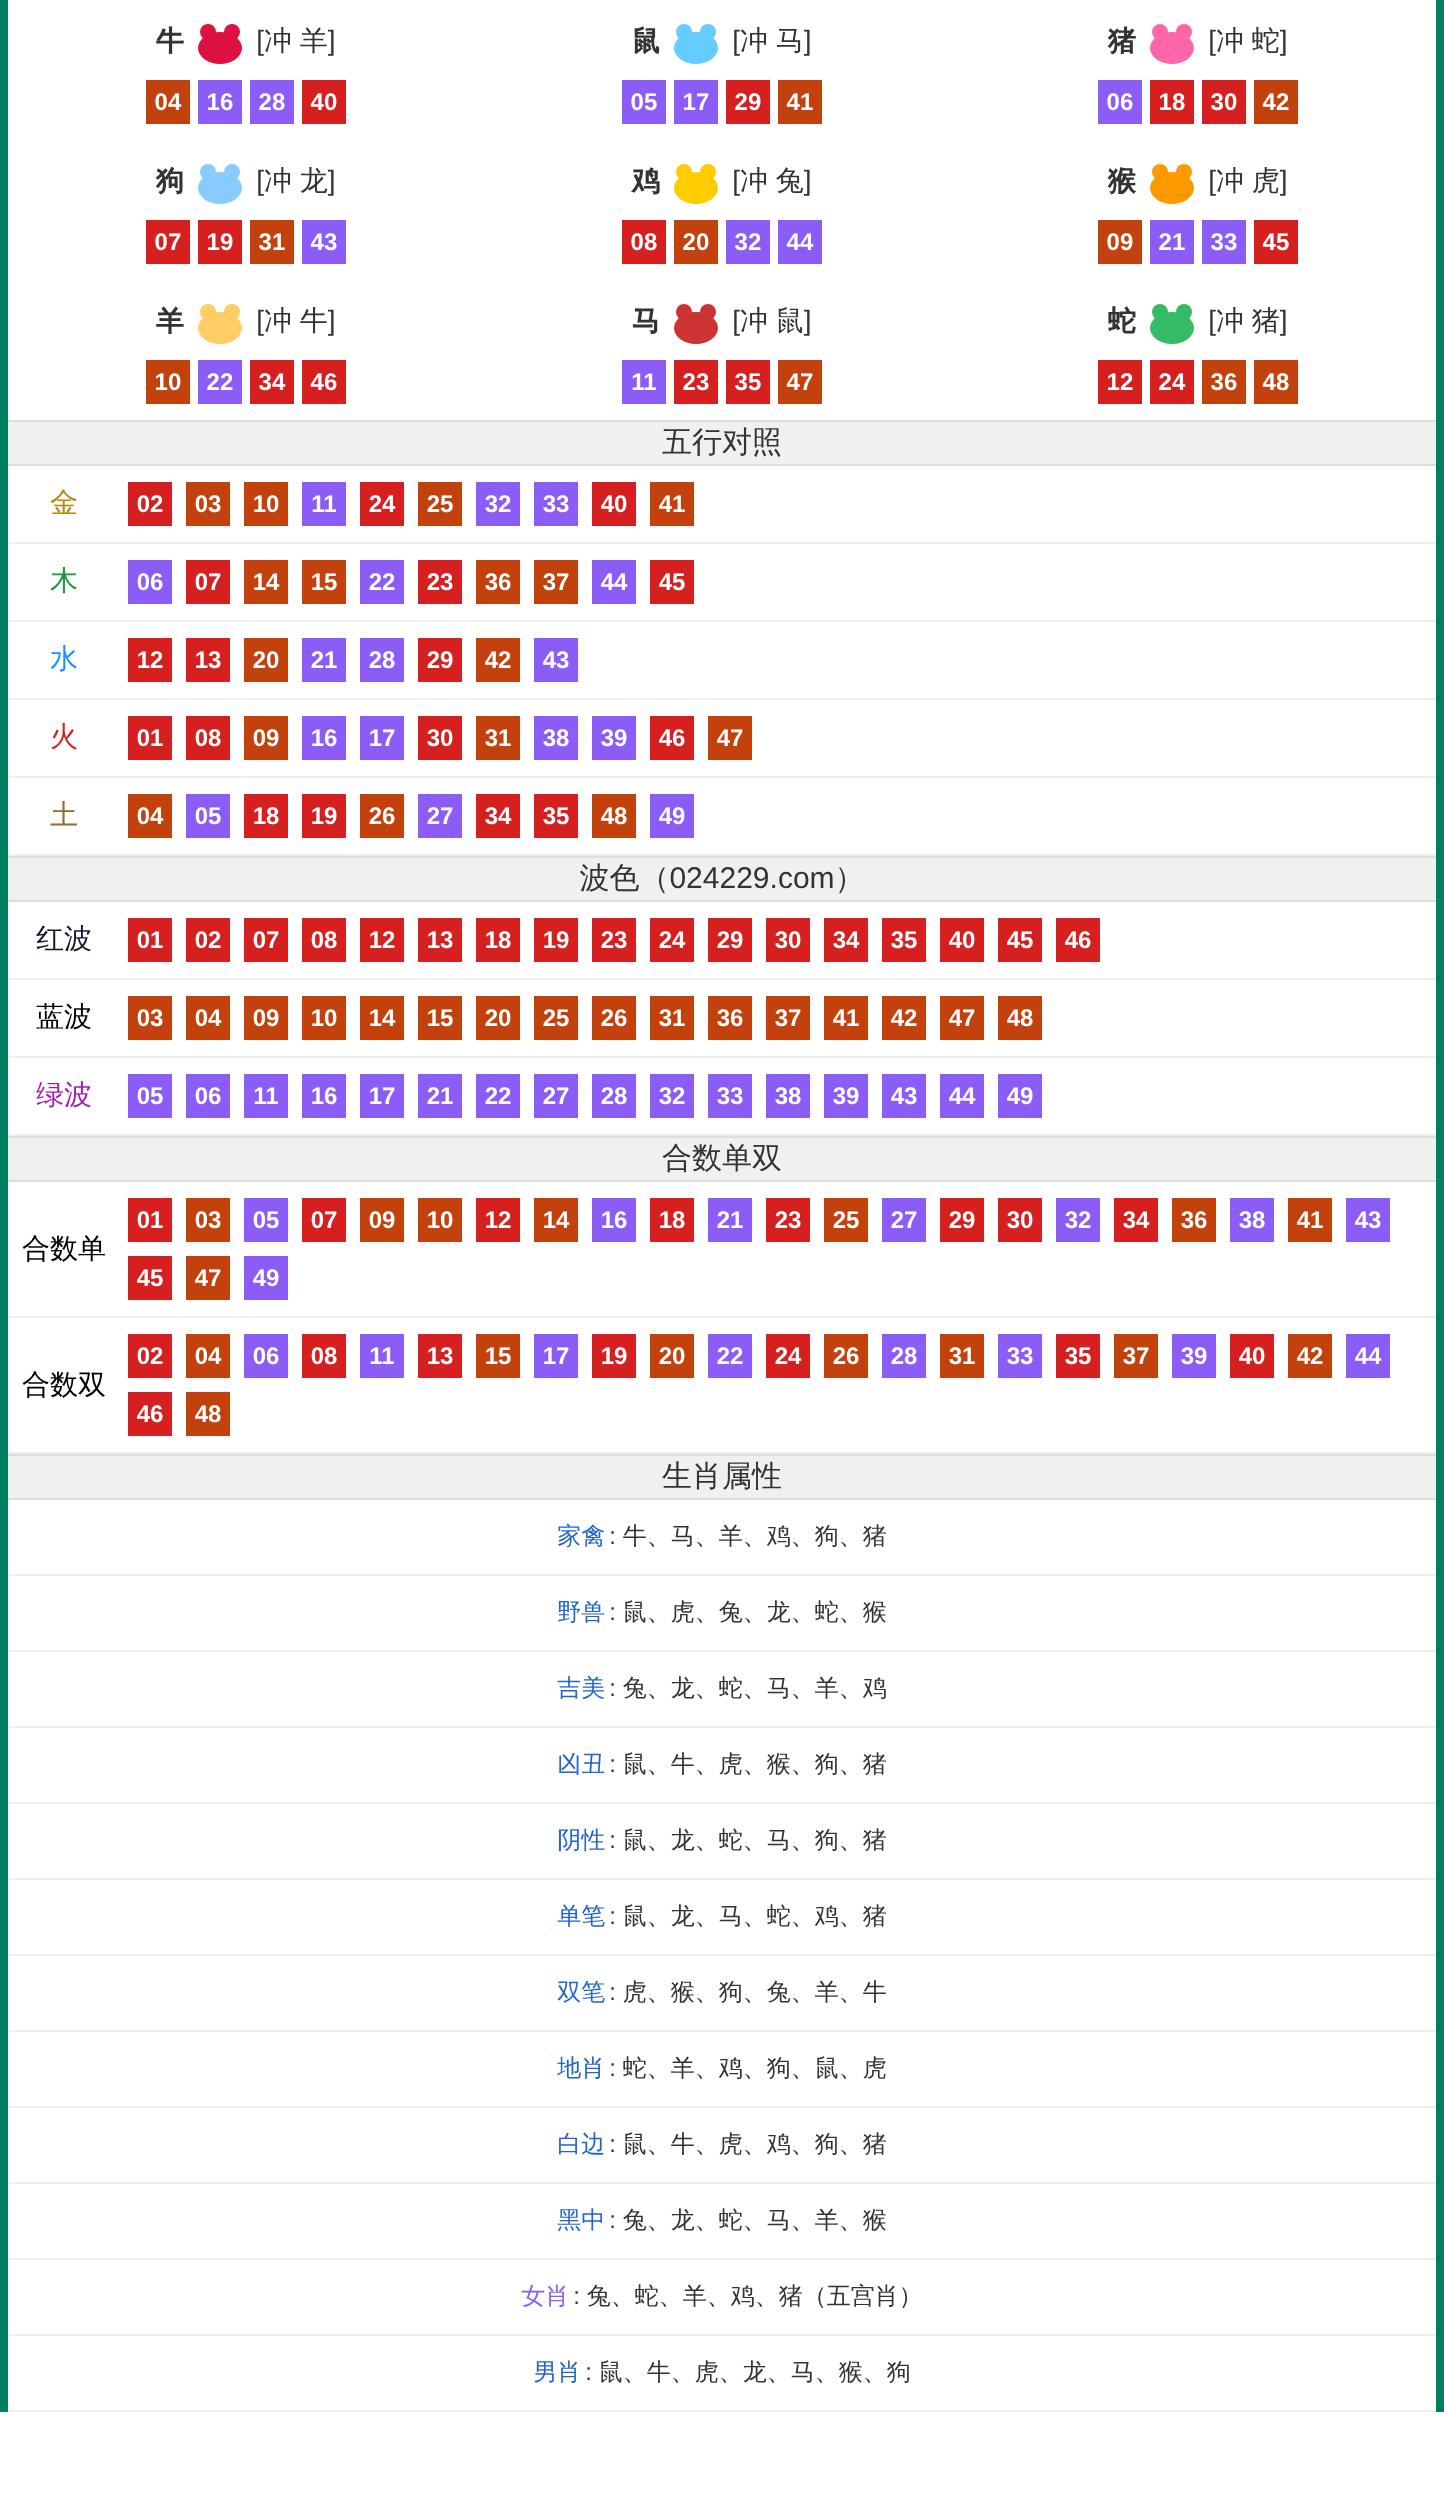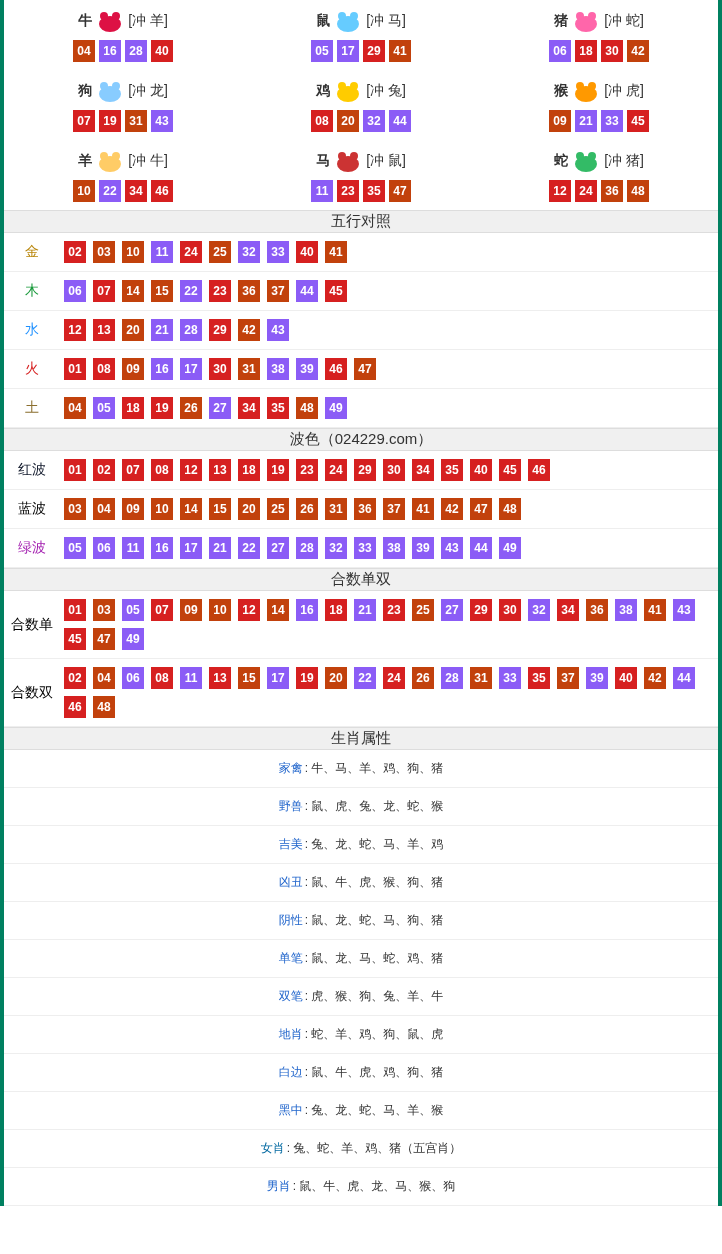--- a/index.html
+++ b/index.html
@@ -22,21 +22,21 @@
 .lbl-gold{color:#b8860b}
 .lbl-wood{color:#1a9a3c}
 .lbl-water{color:#1e90ff}
 .lbl-fire{color:#d62020}
 .lbl-earth{color:#8b6f2f}
 .lbl-red{color:#0f172a}
 .lbl-blue{color:#000000}
 .lbl-green{color:#a21caf}
 .attr-row{border-bottom:1px solid #eee;text-align:center;padding:10px 0;font-size:12px}
 .attr-label{color:#2266cc;margin-right:2px}
-.attr-label.red{color:#0369a1}
+.attr-label.red{color:#8b5cf6}
 </style>
 </head>
 <body>
 
 <div class="page">
 
   <div class="zodiac-grid" id="zodiac-grid">
   <div class="zodiac-cell">
     <div class="zodiac-head">
       <span class="zodiac-name">牛</span>

